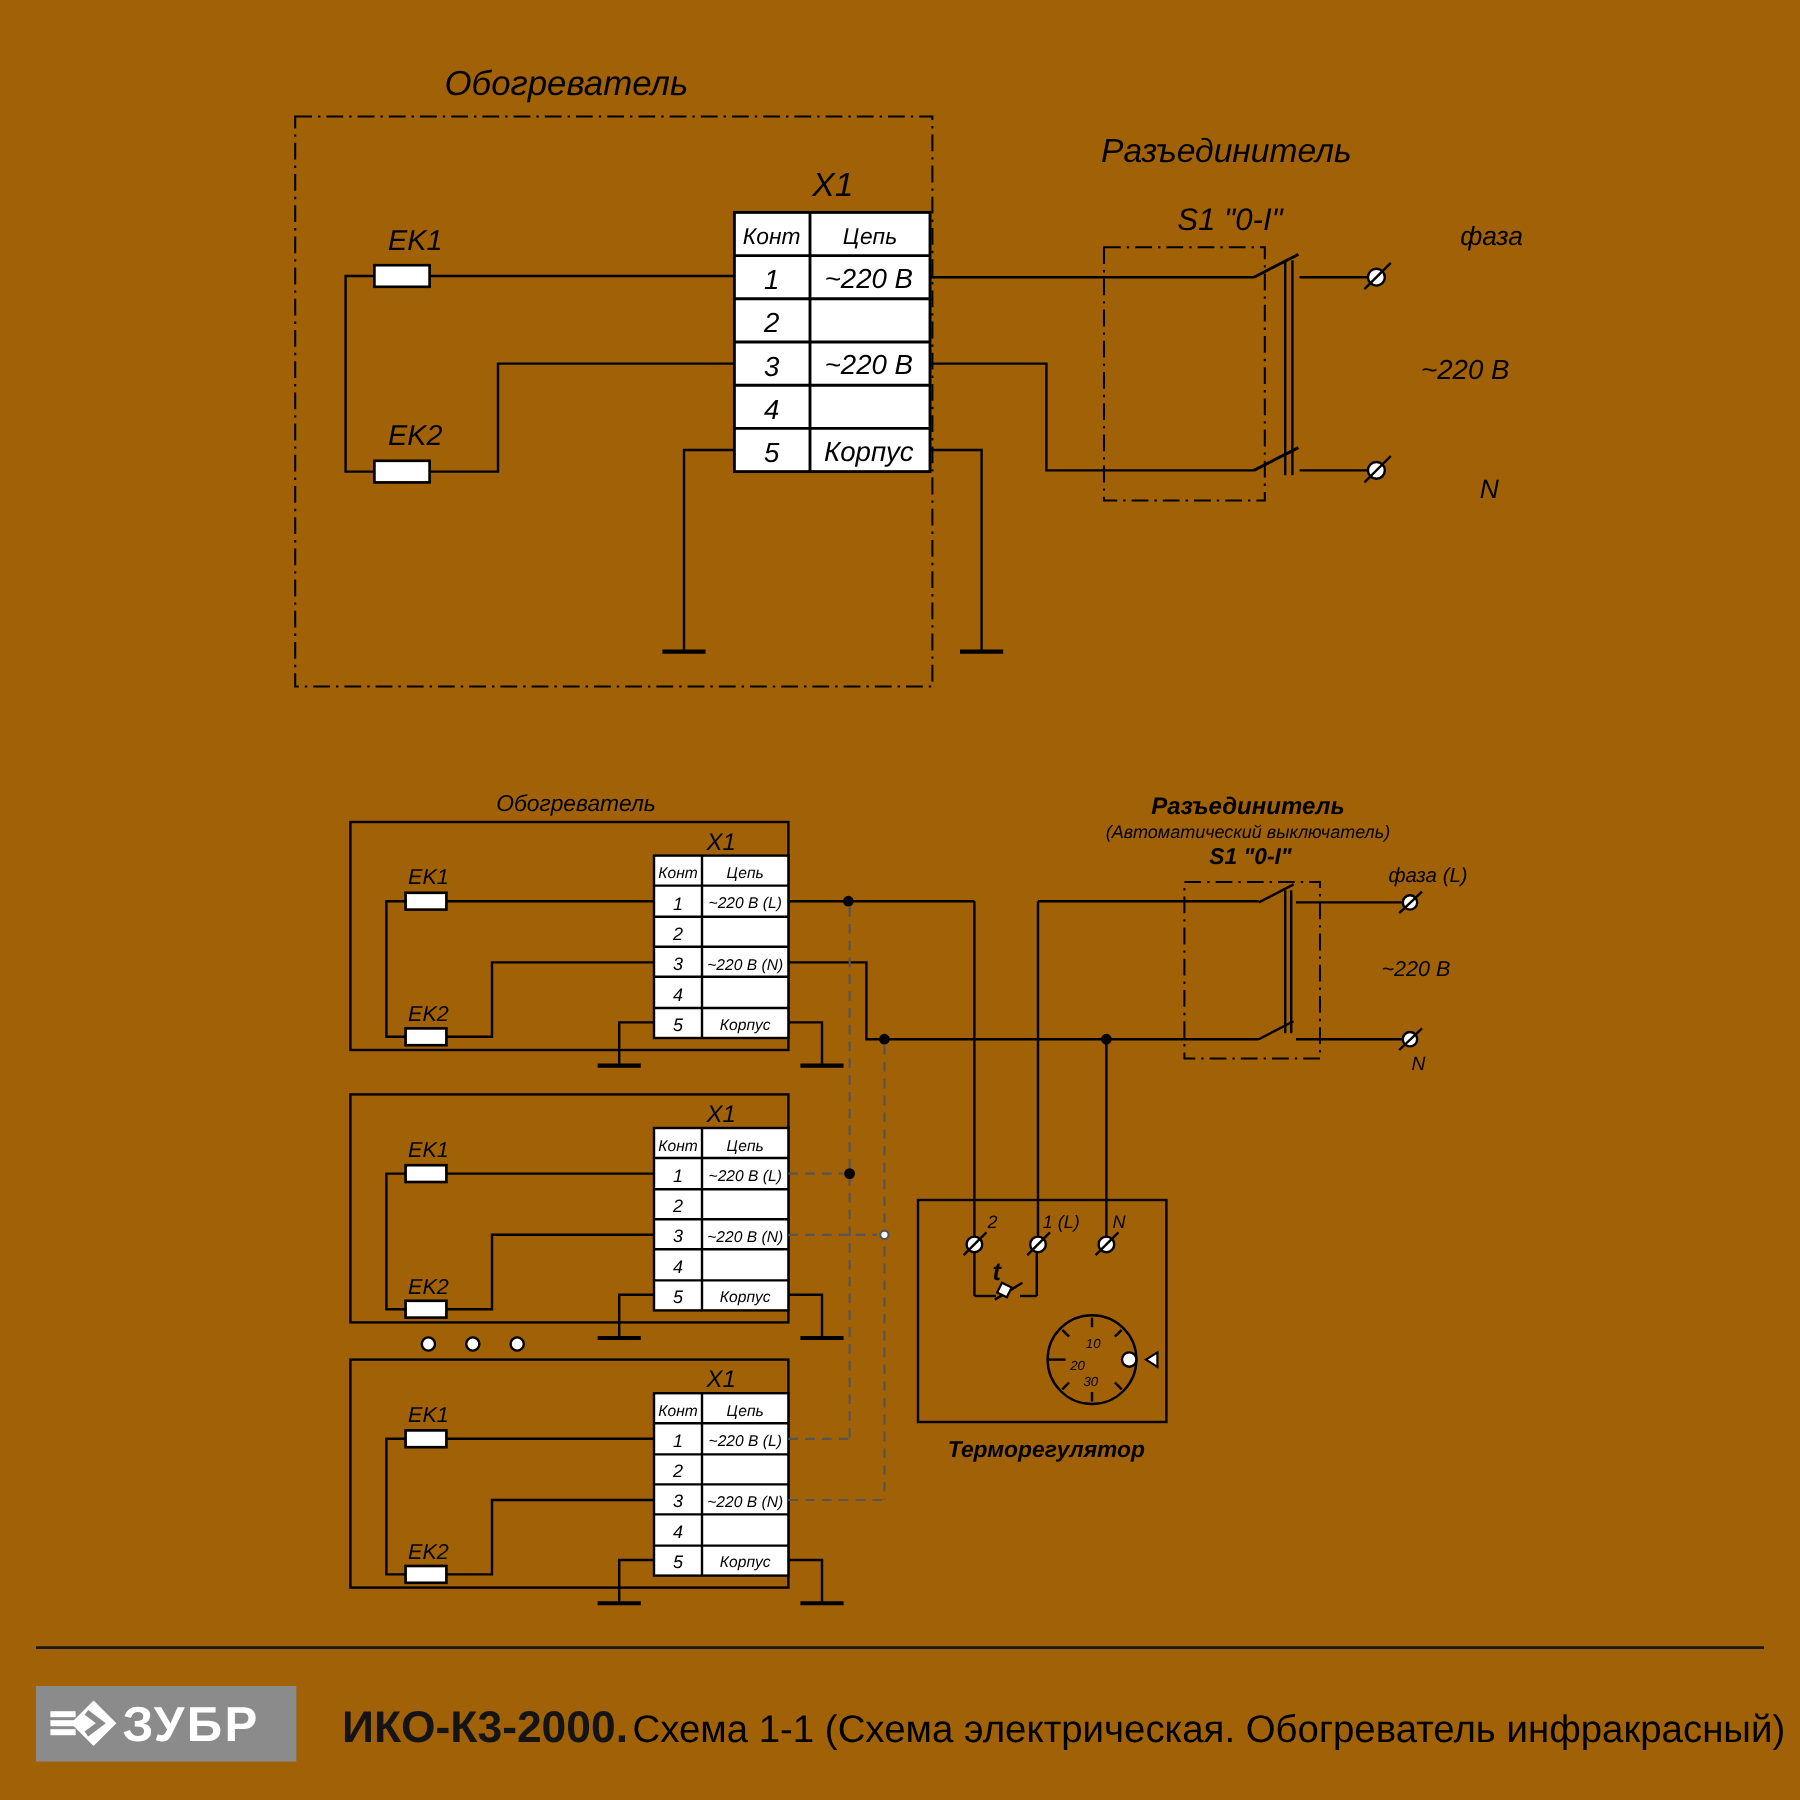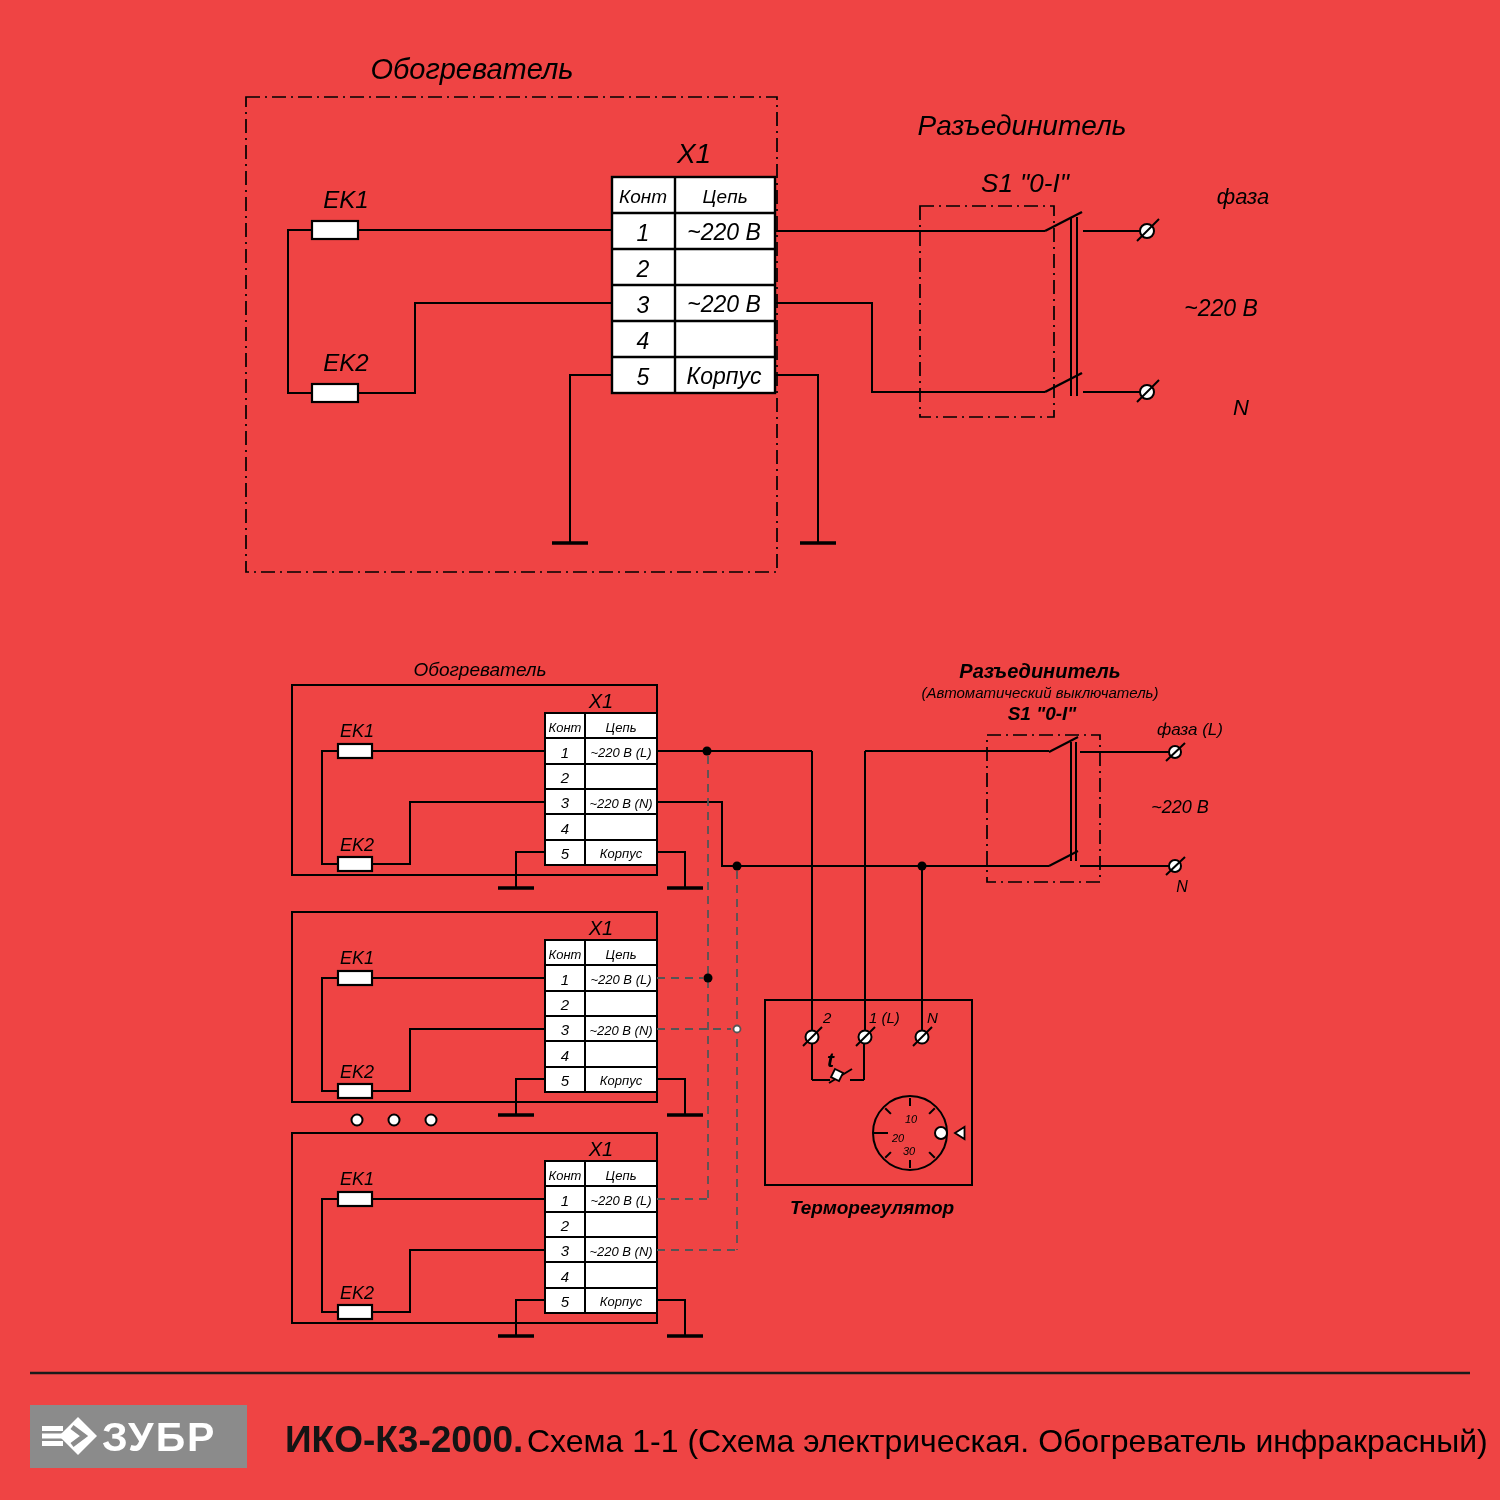--- a/index.html
+++ b/index.html
@@ -1,16 +1,16 @@
 <!DOCTYPE html>
 <html><head>
 <meta charset="utf-8">
 <style>
   html,body{margin:0;padding:0;background:#fff;}
-  #page{position:relative;width:1500px;height:1500px;background:#ef4444;overflow:hidden;}
+  #page{position:relative;width:1500px;height:1500px;background:#a16207;overflow:hidden;}
   svg text{fill:#000;font-family:"Liberation Sans",sans-serif;font-style:italic;}
   .b{font-weight:bold;}
   .ln{stroke:#000;stroke-width:2;fill:none;}
   .lnt{stroke:#000;stroke-width:2.4;fill:none;}
   .w{stroke:#000;stroke-width:2;fill:none;}
   .wb{stroke:#000;stroke-width:2.4;fill:none;}
   .gbar{stroke:#000;stroke-width:3.4;}
   .dashdot{stroke:#000;stroke-width:1.7;fill:none;stroke-dasharray:14 5 2 5;}
   .dash{stroke:#555;stroke-width:1.8;fill:none;stroke-dasharray:8 6;}
   .dot{fill:#000;stroke:none;}

